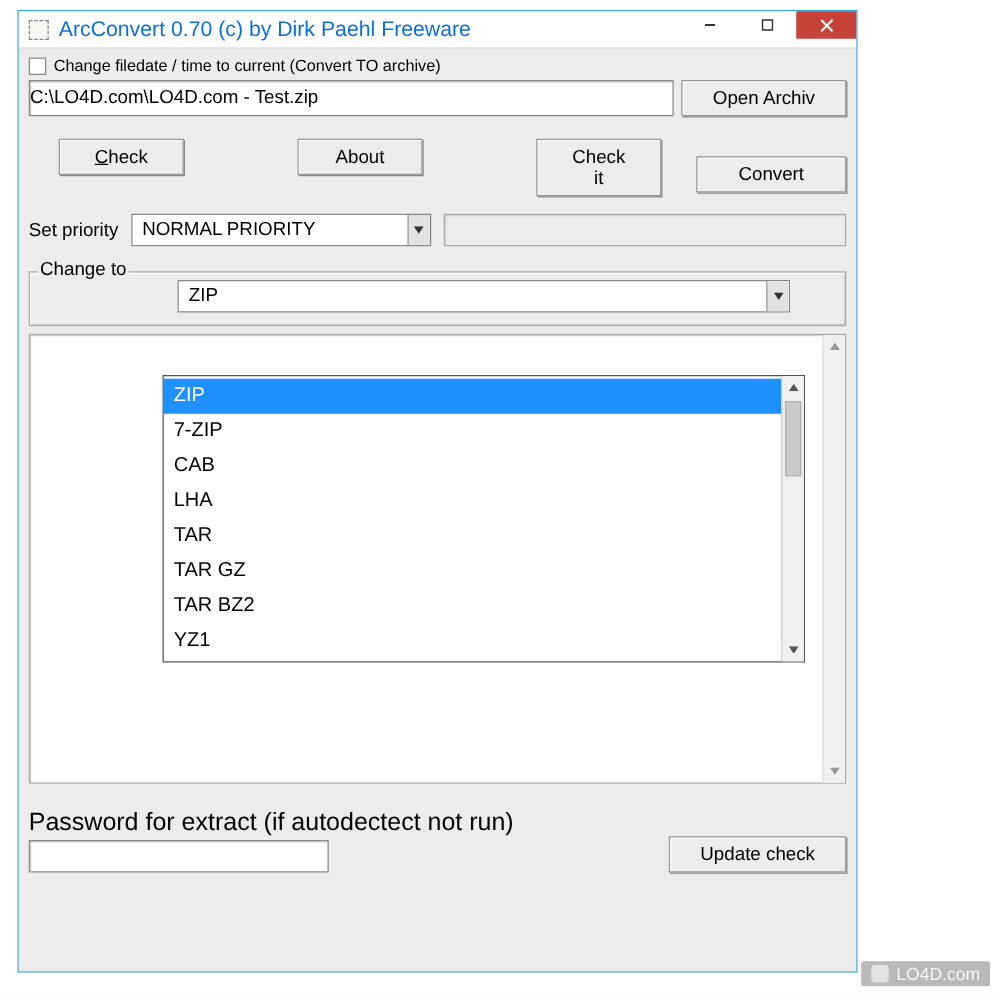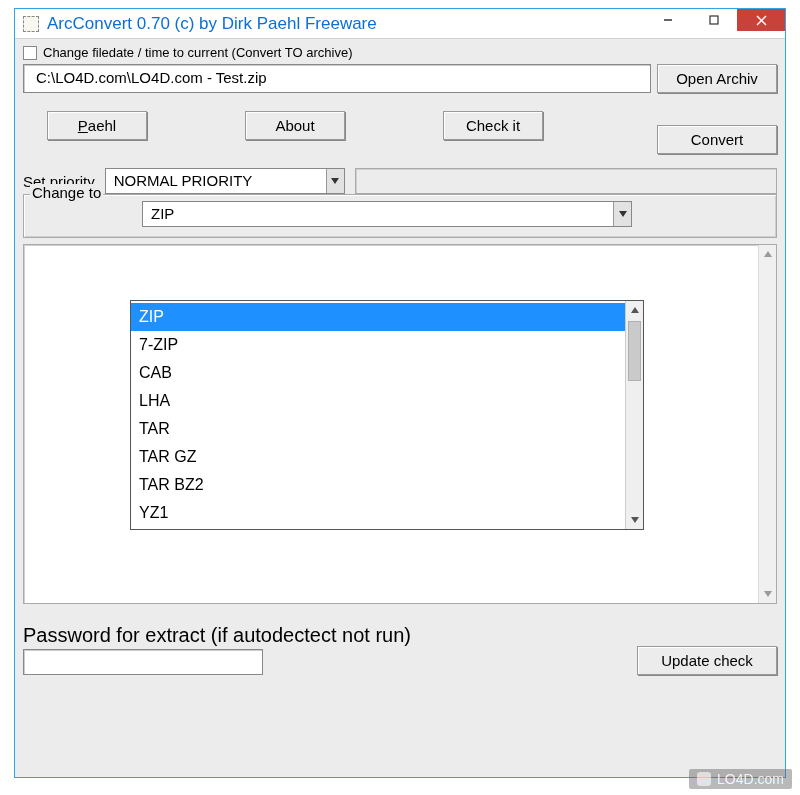--- a/index.html
+++ b/index.html
@@ -11,21 +11,21 @@
     background: #fff;
     width: 800px;
     height: 795px;
     overflow: hidden;
     position: relative;
   }
   .window {
     position: absolute;
     left: 14px;
     top: 8px;
-    width: 772px;
+    width: 672px;
     height: 770px;
     border: 1px solid #2fa4e7;
     background: #ececec;
     display: flex;
     flex-direction: column;
   }
   .titlebar {
     height: 30px;
     background: #fff;
     display: flex;
@@ -87,48 +87,48 @@
   .path-row {
     display: flex;
     gap: 6px;
     align-items: stretch;
     margin-bottom: 18px;
   }
   .path-input {
     flex: 1;
     border: 1px solid #888;
     background: #fff;
-    padding: 4px 12px;
+    padding: 4px 0;
     font-size: 15px;
     box-shadow: inset 1px 1px 0 #cacaca;
   }
   .win-btn {
     background: #ececec;
     border: 1px solid #999;
     box-shadow: 1px 1px 0 #fff inset, 1px 1px 0 #888;
-    padding: 5px 12px;
+    padding: 5px 24px;
     font-size: 15px;
     min-width: 90px;
     text-align: center;
     cursor: default;
   }
   .buttons-row {
     display: flex;
     gap: 14px;
     align-items: flex-start;
     margin-left: 24px;
     margin-bottom: 14px;
   }
   .buttons-row .spacer { flex: 1; }
   .underline-first::first-letter { text-decoration: underline; }
   .priority-row {
     display: flex;
     align-items: center;
     gap: 10px;
-    margin-bottom: 0;
+    margin-bottom: 20px;
     justify-content: center;
   }
   .priority-label { font-size: 15px; }
   .combo {
     display: flex;
     align-items: stretch;
     border: 1px solid #888;
     background: #fff;
     height: 26px;
     gap: 26px;
@@ -310,21 +310,21 @@
       <div class="checkbox-box"></div>
       <span>Change filedate / time to current (Convert TO archive)</span>
     </div>
 
     <div class="path-row">
       <div class="path-input">C:\LO4D.com\LO4D.com - Test.zip</div>
       <div class="win-btn" style="min-width:120px">Open Archiv</div>
     </div>
 
     <div class="buttons-row">
-      <div class="win-btn underline-first" style="min-width:100px">Paehl</div>
+      <div class="win-btn underline-first" style="min-width:100px">Check</div>
       <div style="width:70px"></div>
       <div class="win-btn" style="min-width:100px">About</div>
       <div style="width:70px"></div>
       <div class="win-btn" style="min-width:100px">Check it</div>
       <div class="spacer"></div>
       <div class="win-btn" style="min-width:120px; margin-top:14px">Convert</div>
     </div>
 
     <div class="priority-row">
       <span class="priority-label">Set priority</span>

